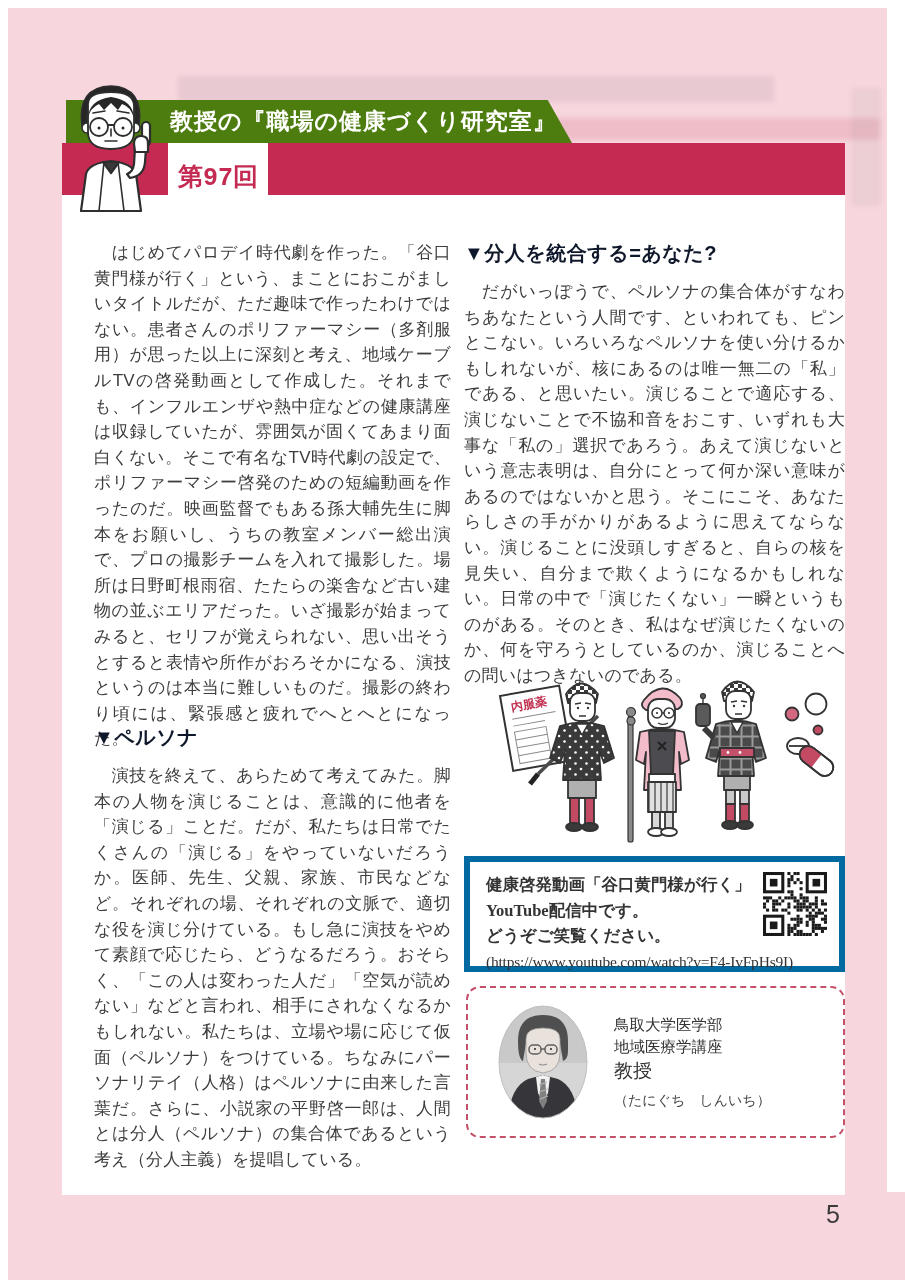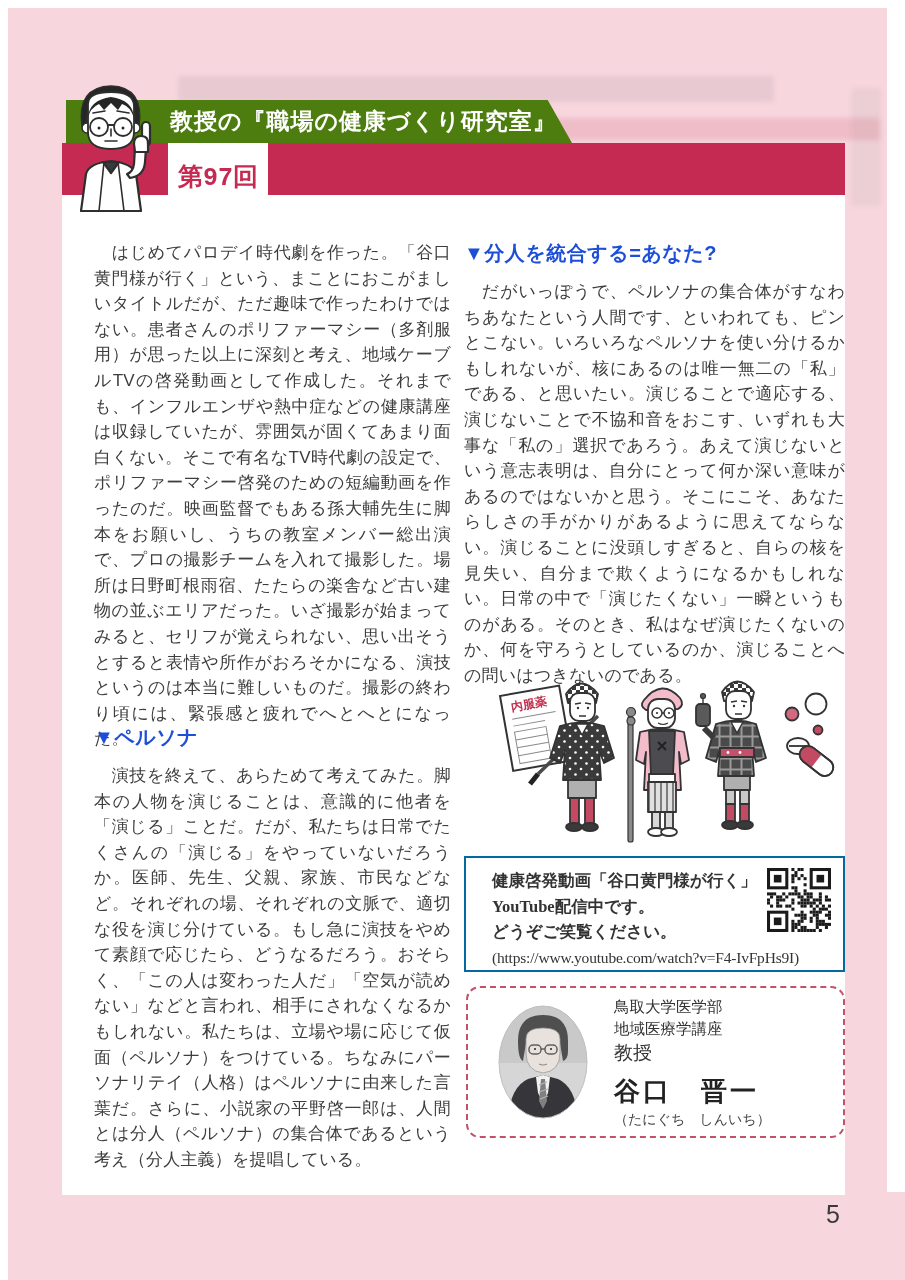--- a/index.html
+++ b/index.html
@@ -28,31 +28,31 @@
   .main-title{color:#ffffff;font-family:"Liberation Serif","DejaVu Serif",serif;
       font-weight:bold;font-size:34px;letter-spacing:2px;white-space:nowrap;}
   .mascot{left:58px;top:82px;width:106px;height:130px;z-index:5;}
   
   .panel{left:62px;top:195px;width:783px;height:1000px;background:#ffffff;}
   
   .body-p{font-size:17px;line-height:25.6px;color:#3d3d3d;text-align:justify;
       letter-spacing:0.2px;margin:0;}
   .col-left{width:357px;}
   .col-right{width:381px;}
-  .sec-h{color:#1d4ed8;font-weight:bold;font-size:20px;letter-spacing:0.5px;margin:0;}
+  .sec-h{color:#0f172a;font-weight:bold;font-size:20px;letter-spacing:0.5px;margin:0;}
   .p-intro{left:94px;top:240px;}
   .h-persona{left:94px;top:724px;}
   .p-persona{left:94px;top:763px;}
   .h-bunjin{left:464px;top:240px;}
   .p-bunjin{left:464px;top:279px;}
   
   .illus{left:486px;top:674px;width:352px;height:176px;}
   
   .video-box{left:464px;top:856px;width:381px;height:116px;background:#fff;
-      border:2px solid #0369a1;box-sizing:border-box;padding:10px 12px 6px 26px;
+      border:6px solid #0369a1;box-sizing:border-box;padding:10px 12px 6px 16px;
       font-family:"Liberation Serif","DejaVu Serif",serif;color:#333;}
   .vb-top{display:flex;justify-content:space-between;align-items:flex-start;}
   .vb-lines div{font-size:16.5px;font-weight:600;line-height:1.55;}
   .vb-url{font-size:15.5px;margin-top:4px;letter-spacing:-0.2px;white-space:nowrap;}
   
   .profile-box{left:466px;top:986px;width:379px;height:152px;border:2px dashed #c5506a;
       border-radius:14px;box-sizing:border-box;background:#fff;display:flex;align-items:center;}
   .prof-photo{margin-left:30px;flex:0 0 auto;}
   .prof-text{margin-left:26px;color:#333;}
   .prof-aff{font-size:15.5px;line-height:1.42;}
@@ -416,18 +416,17 @@
       <circle cx="37" cy="44" r="1.1" fill="#333"></circle>
         <circle cx="53" cy="44" r="1.1" fill="#333"></circle>
       <path d="M41 59 Q45 61 49 59" stroke="#8a8a8a" stroke-width="1.2" fill="none"></path>
     </g>
     <ellipse cx="45" cy="57" rx="44" ry="56" fill="none" stroke="#c0c0c0" stroke-width="1"></ellipse>
   </svg>
   <div class="prof-text">
     <div class="prof-aff">鳥取大学医学部</div>
     <div class="prof-aff">地域医療学講座</div>
     <div class="prof-post">教授</div>
-    <div class="prof-name">谷口　晋一</div>
     <div class="prof-kana">（たにぐち　しんいち）</div>
   </div>
 </div>
 
 <div class="abs page-num">5</div>
 
 </body></html>

